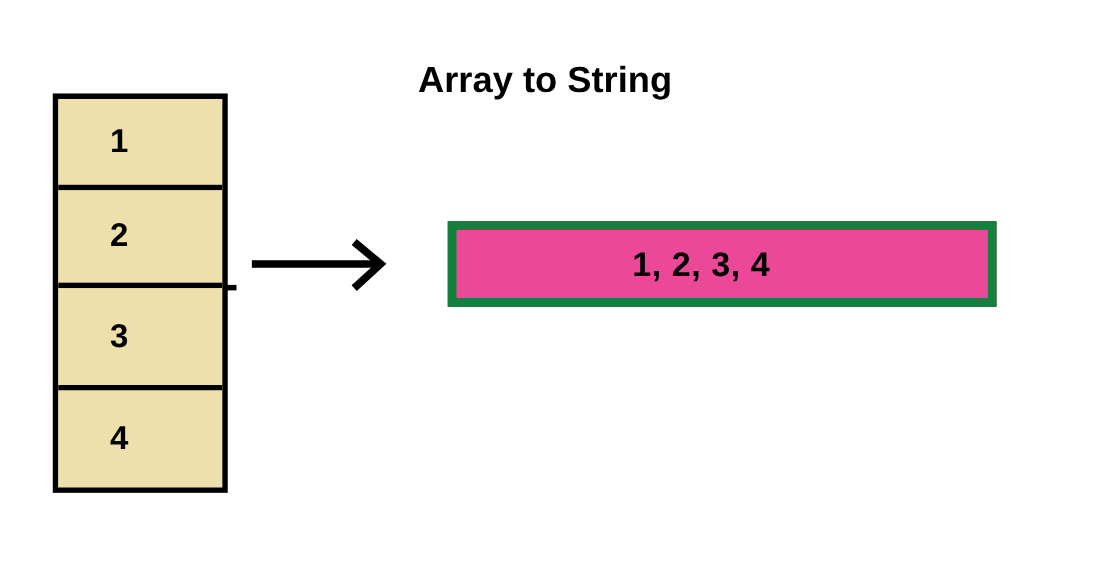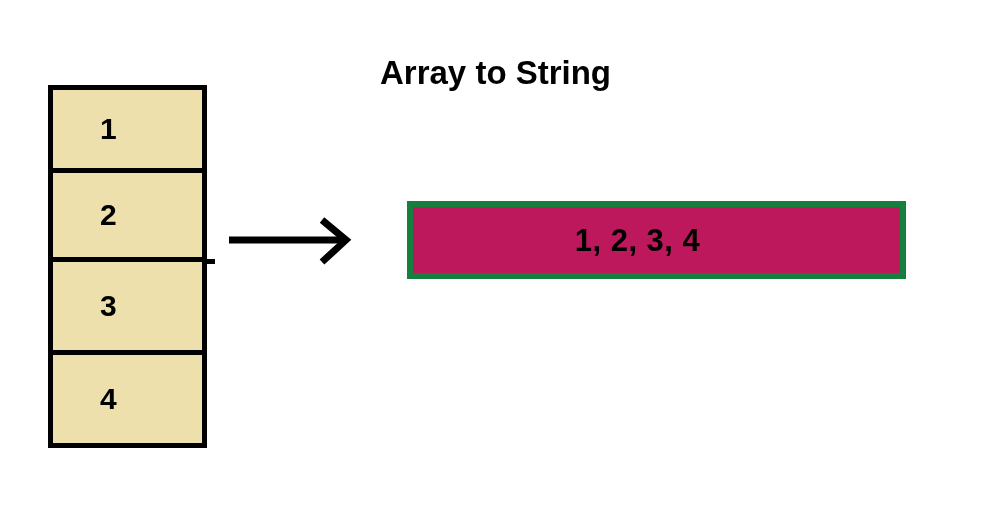--- a/index.html
+++ b/index.html
@@ -98,22 +98,22 @@
   }
 
   
   .string-box {
     position: absolute;
     left: 407px;
     top: 201px;
     width: 499px;
     height: 78px;
     box-sizing: border-box;
-    border: 6px solid #15803d;
-    background: #be185d;
+    border: 8px solid #15803d;
+    background: #ec4899;
     display: flex;
     align-items: center;
     justify-content: center;
   }
   .string-box-value {
     font-size: 31px;
     font-weight: bold;
     color: #000000;
     line-height: 31px;
     letter-spacing: 0.5px;

